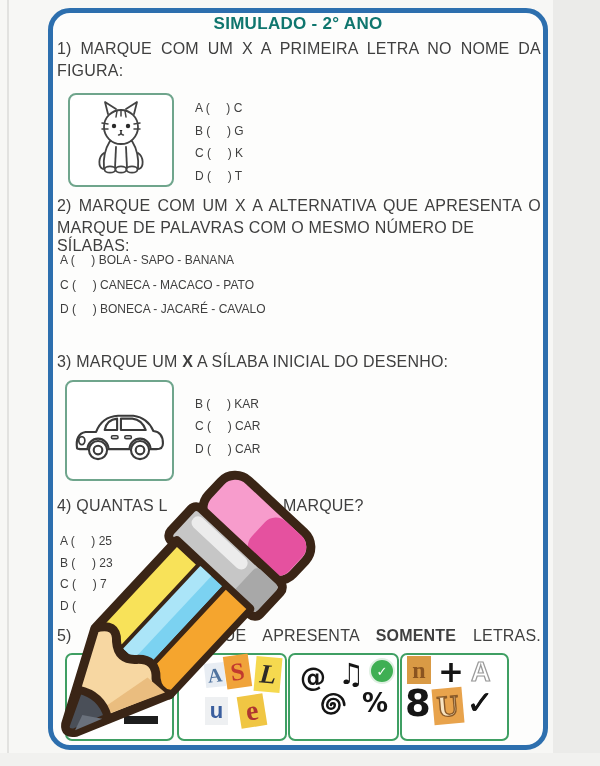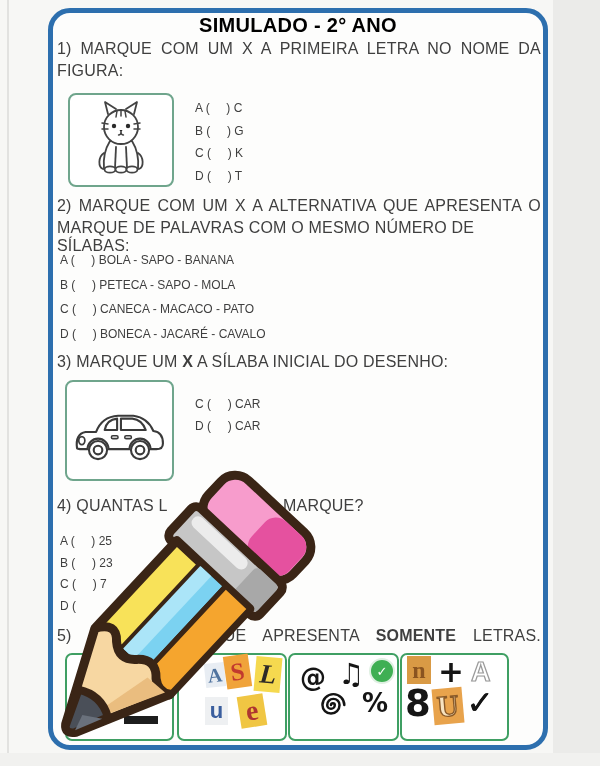--- a/index.html
+++ b/index.html
@@ -11,21 +11,21 @@
   }
   .edge-line{position:absolute;left:7px;top:0;width:2px;height:766px;background:#e2e2e0;}
   .bg-right{position:absolute;left:553px;top:0;width:47px;height:766px;background:#ebebe9;}
   .bg-bottom{position:absolute;left:0;top:753px;width:600px;height:13px;background:#f1f1ef;}
   .page-border{
     position:absolute;left:48px;top:8px;width:490px;height:732px;
     border:5px solid #2d6fae;border-radius:22px;background:#fdfdfc;z-index:1;
   }
   .title{
     position:absolute;left:48px;top:14px;width:500px;text-align:center;
-    font-size:20px;font-weight:bold;color:#000000;letter-spacing:.3px;z-index:5;
+    font-size:17px;font-weight:bold;color:#0f766e;letter-spacing:.3px;z-index:5;
   }
   .qline{
     position:absolute;left:57px;width:484px;font-size:16px;letter-spacing:.2px;z-index:5;
   }
   .just{text-align:justify;text-align-last:justify;}
   .optgroup{position:absolute;z-index:5;font-size:12px;}
   .optgroup .opt{white-space:pre;}
   .figbox{
     position:absolute;border:2px solid #6fa58c;border-radius:8px;background:#fff;z-index:5;
     display:flex;align-items:center;justify-content:center;
@@ -93,21 +93,20 @@
   <div class="opt">B (     ) G</div>
   <div class="opt">C (     ) K</div>
   <div class="opt">D (     ) T</div>
 </div>
 
 <div class="qline just" style="top:197px">2) MARQUE COM UM X A ALTERNATIVA QUE APRESENTA O</div>
 <div class="qline" style="top:219px">MARQUE DE PALAVRAS COM O MESMO NÚMERO DE SÍLABAS:</div>
 
 <div class="optgroup" style="left:60px;top:248px;line-height:24.5px">
   <div class="opt">A (     ) BOLA - SAPO - BANANA</div>
-  <div class="opt">B (     ) PETECA - SAPO - MOLA</div>
   <div class="opt">C (     ) CANECA - MACACO - PATO</div>
   <div class="opt">D (     ) BONECA - JACARÉ - CAVALO</div>
 </div>
 
 <div class="qline" style="top:353px">
   <span>3) MARQUE UM </span><b>X</b><span> A SÍLABA INICIAL DO DESENHO:</span>
 </div>
 
 <div class="figbox" style="left:65px;top:380px;width:105px;height:97px">
   <svg width="101" height="84" viewBox="0 0 105 88">
@@ -120,20 +119,21 @@
       <ellipse cx="13" cy="54" rx="3.2" ry="4.2" stroke-width="1.8"></ellipse>
       <circle cx="30" cy="64" r="9.5"></circle>
       <circle cx="30" cy="64" r="4.5"></circle>
       <circle cx="74" cy="64" r="9.5"></circle>
       <circle cx="74" cy="64" r="4.5"></circle>
     </g>
   </svg>
 </div>
 
 <div class="optgroup" style="left:195px;top:393px;line-height:22.4px">
+  <div class="opt">B (     ) KAR</div>
   <div class="opt">C (     ) CAR</div>
   <div class="opt">D (     ) CAR</div>
 </div>
 
 <div class="qline" style="top:497px;width:230px">4) QUANTAS L</div>
 <div class="qline" style="top:497px;left:283px;width:120px">MARQUE?</div>
 
 <div class="optgroup" style="left:60px;top:531px;line-height:21.5px">
   <div class="opt">A (     ) 25</div>
   <div class="opt">B (     ) 23</div>

